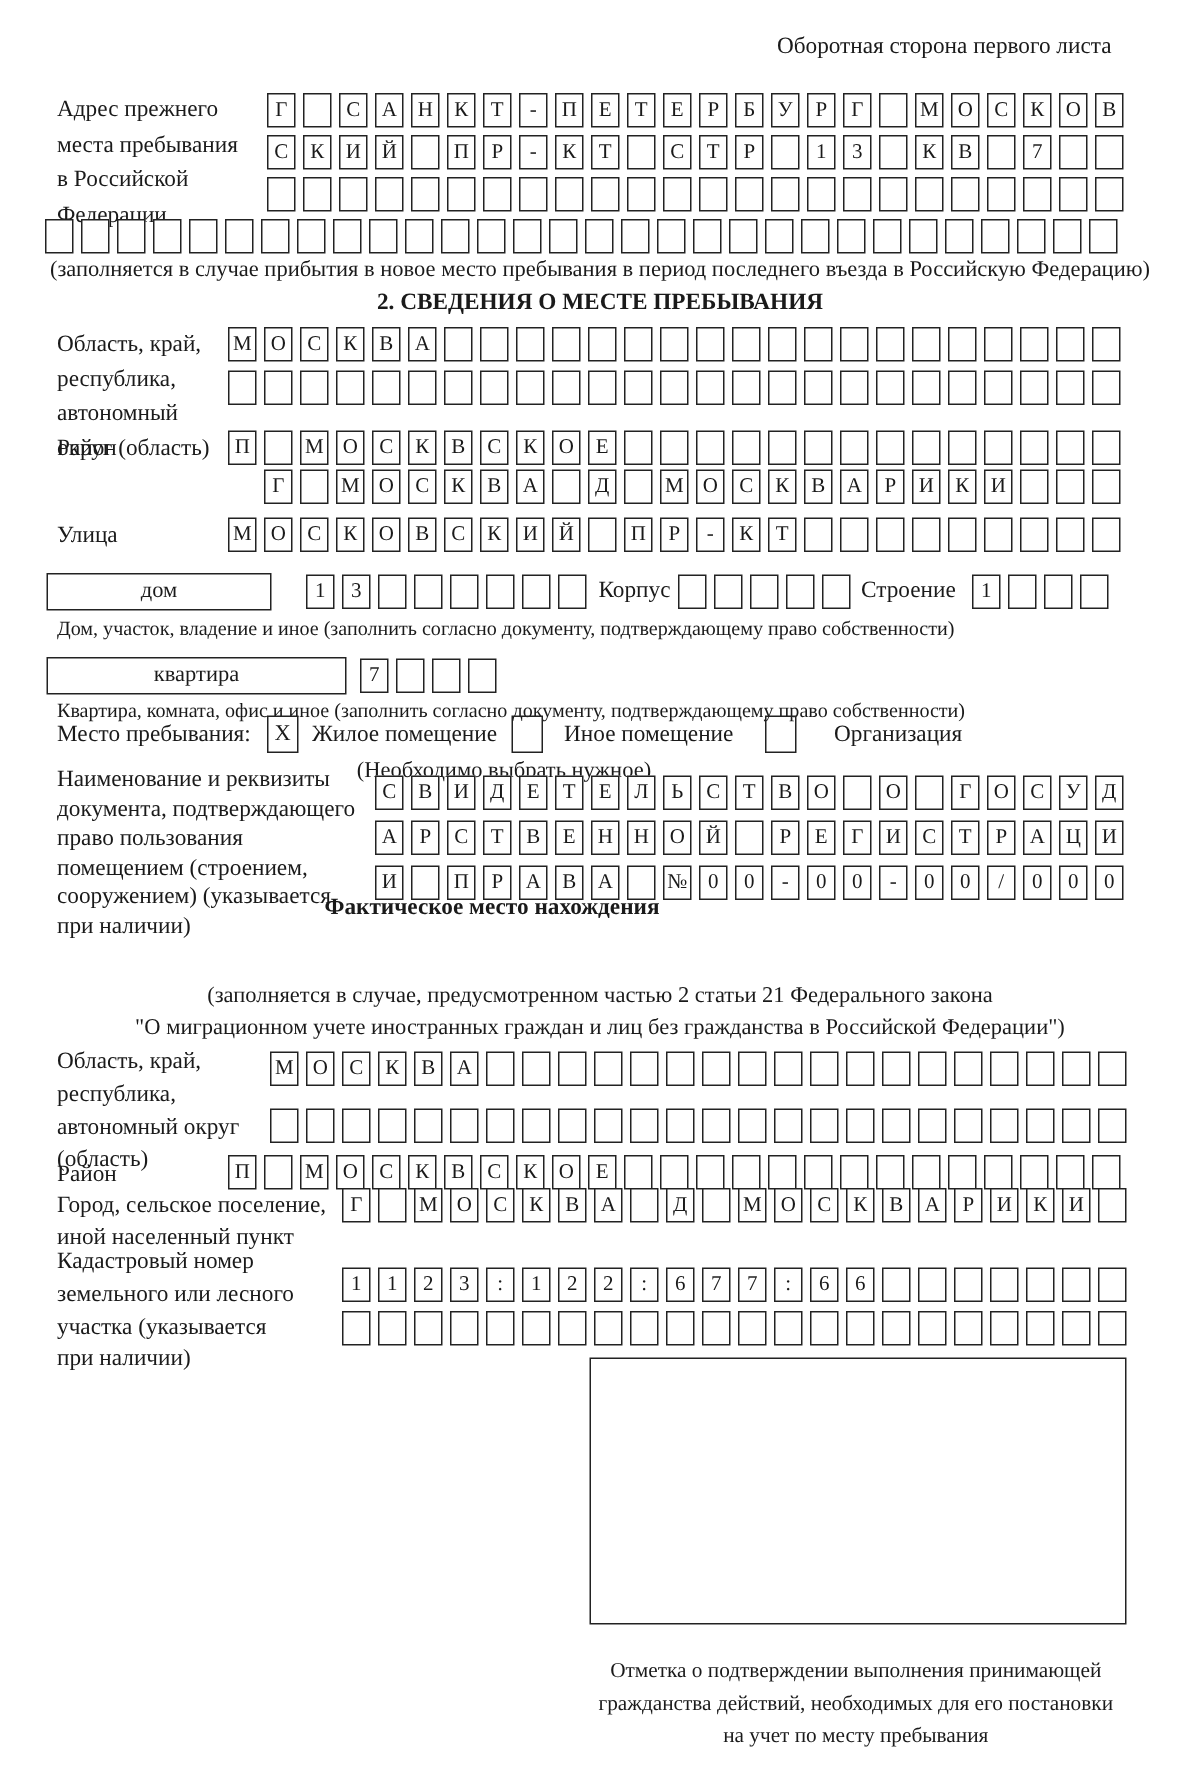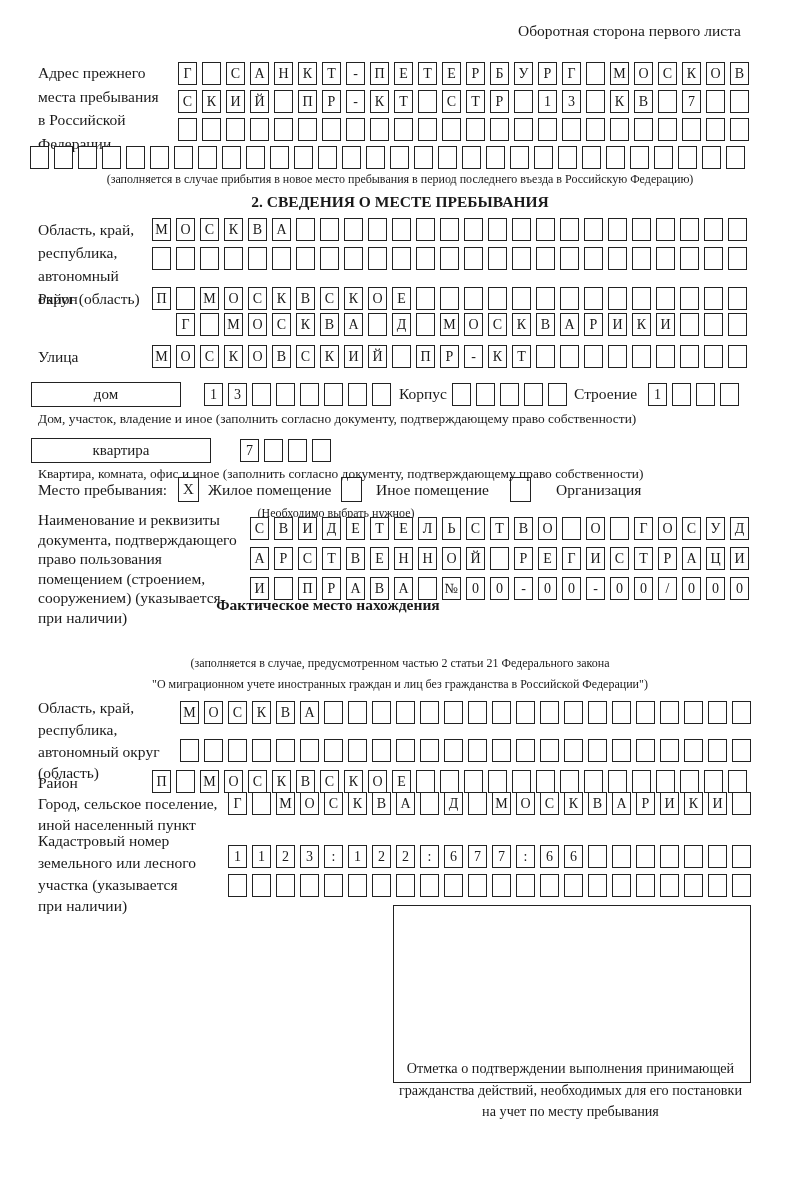--- a/index.html
+++ b/index.html
@@ -9,21 +9,21 @@
   .cellrow{position:absolute;display:flex;gap:5px;}
   .cell{box-sizing:border-box;width:19px;height:23px;border:1.6px solid #222;
         display:flex;align-items:center;justify-content:center;
         font-size:14px;background:#fff;flex:0 0 auto;}
   .labelbox{box-sizing:border-box;position:absolute;border:1.6px solid #222;
         display:flex;align-items:center;justify-content:center;font-size:15px;}
   .checkbox{box-sizing:border-box;position:absolute;width:21px;height:25px;border:1.6px solid #222;
         display:flex;align-items:center;justify-content:center;font-size:15px;}
   .lines .ln{white-space:nowrap;}
   .cap{font-size:13.4px;}
-  .capc{font-size:12px;text-align:center;}
+  .capc{font-size:15px;text-align:center;}
   .bold{font-weight:bold;}
   .ctr{text-align:center;}
 </style>
 </head>
 <body>
 
 <div class="page">
 
   <div class="abs" style="top:22px;left:0;width:741px;text-align:right;">Оборотная сторона первого листа</div>
 
@@ -314,21 +314,21 @@
     </div>
   <div class="abs" style="left:574px;top:385px;">Строение</div>
   <div class="cellrow" style="left:648px;top:383px;">
       <span class="cell">1</span>
       <span class="cell">&nbsp;</span>
       <span class="cell">&nbsp;</span>
       <span class="cell">&nbsp;</span>
     </div>
   <div class="abs cap" style="left:38px;top:411px;">Дом, участок, владение и иное (заполнить согласно документу, подтверждающему право собственности)</div>
 
-  <div class="labelbox" style="left:31px;top:438px;width:180px;height:25px;">квартира</div>
+  <div class="labelbox" style="left:31px;top:438px;width:200px;height:25px;">квартира</div>
   <div class="cellrow" style="left:240px;top:439px;">
       <span class="cell">7</span>
       <span class="cell">&nbsp;</span>
       <span class="cell">&nbsp;</span>
       <span class="cell">&nbsp;</span>
     </div>
   <div class="abs cap" style="left:38px;top:466px;">Квартира, комната, офис и иное (заполнить согласно документу, подтверждающему право собственности)</div>
 
   <div class="abs" style="left:38px;top:481px;">Место пребывания:</div>
   <div class="checkbox" style="left:178px;top:477px;">X</div>
@@ -587,19 +587,19 @@
       <span class="cell">&nbsp;</span>
       <span class="cell">&nbsp;</span>
       <span class="cell">&nbsp;</span>
       <span class="cell">&nbsp;</span>
       <span class="cell">&nbsp;</span>
       <span class="cell">&nbsp;</span>
       <span class="cell">&nbsp;</span>
     </div>
 
   <div class="abs" style="left:393px;top:905px;width:358px;height:178px;border:1.8px solid #222;box-sizing:border-box;"></div>
-  <div class="abs lines ctr" style="left:383px;top:1058px;width:375px;line-height:21.5px;font-size:14.2px;">
+  <div class="abs lines ctr" style="left:383px;top:1104px;width:375px;line-height:21.5px;font-size:14.2px;">
       <div class="ln">Отметка о подтверждении выполнения принимающей</div>
       <div class="ln">гражданства действий, необходимых для его постановки</div>
       <div class="ln">на учет по месту пребывания</div>
     </div>
 
 </div>
 
 </body></html>

